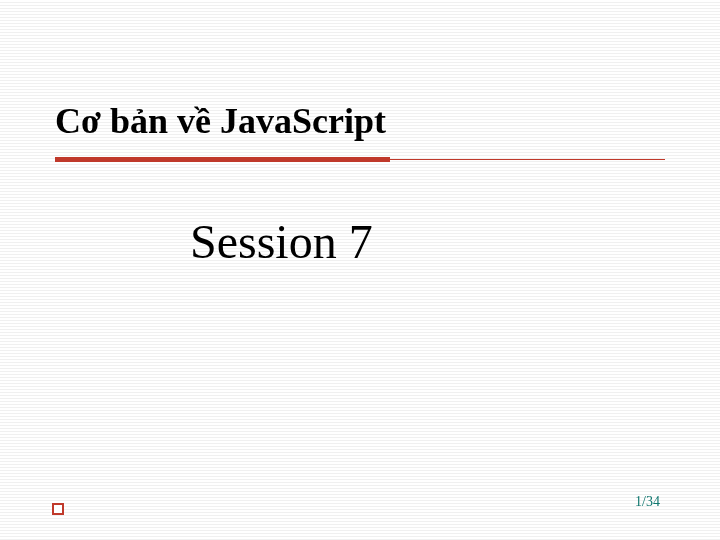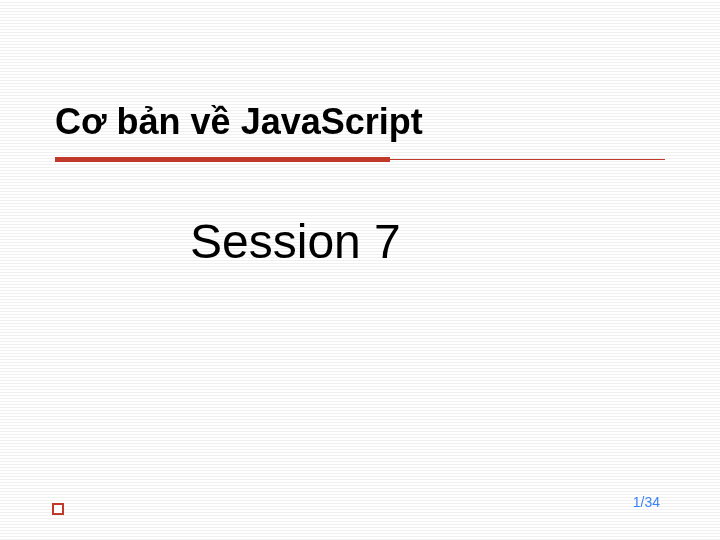--- a/index.html
+++ b/index.html
@@ -20,20 +20,21 @@
       );
       font-family: Arial, Verdana, sans-serif;
       position: relative;
       overflow: hidden;
     }
     .slide {
       width: 100%;
       height: 100%;
       position: relative;
       padding: 100px 28px 40px 55px;
+      font-family: Liberation Serif, serif;
     }
     .title {
       font-size: 36px;
       font-weight: bold;
       color: #000000;
       margin-bottom: 14px;
       line-height: 1.2;
     }
     .underline-container {
       position: relative;
@@ -62,21 +63,21 @@
       font-weight: normal;
       color: #000000;
       padding-left: 135px;
       line-height: 1.2;
     }
     .footer {
       position: absolute;
       bottom: 30px;
       right: 60px;
       font-size: 14px;
-      color: #3b82f6;
+      color: #0f766e;
     }
     .footer-box {
       position: absolute;
       bottom: 25px;
       left: 52px;
       width: 12px;
       height: 12px;
       border: 2px solid #c0392b;
       background: #ffffff;
     }

